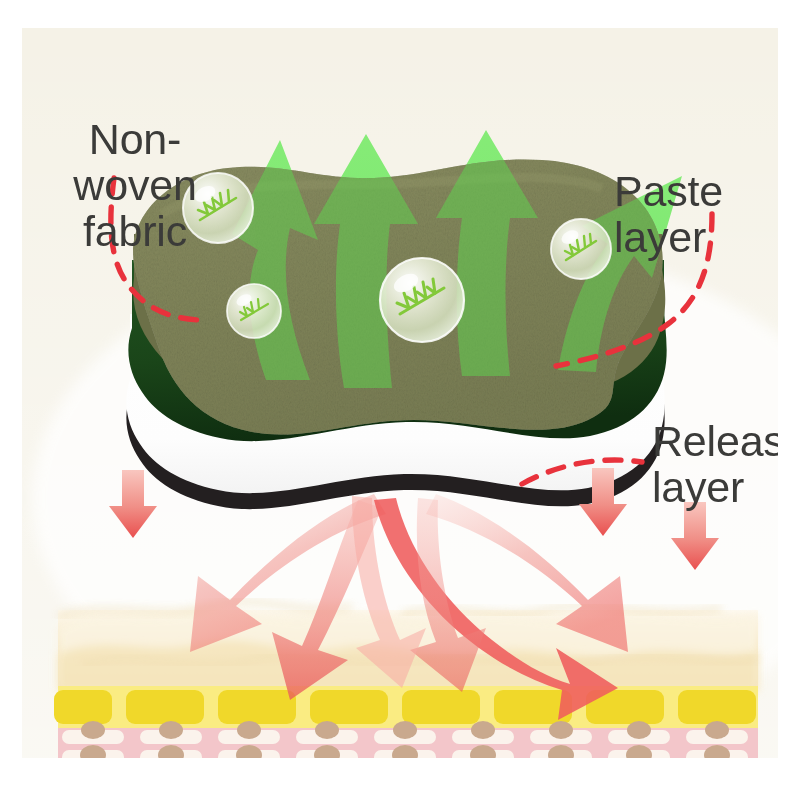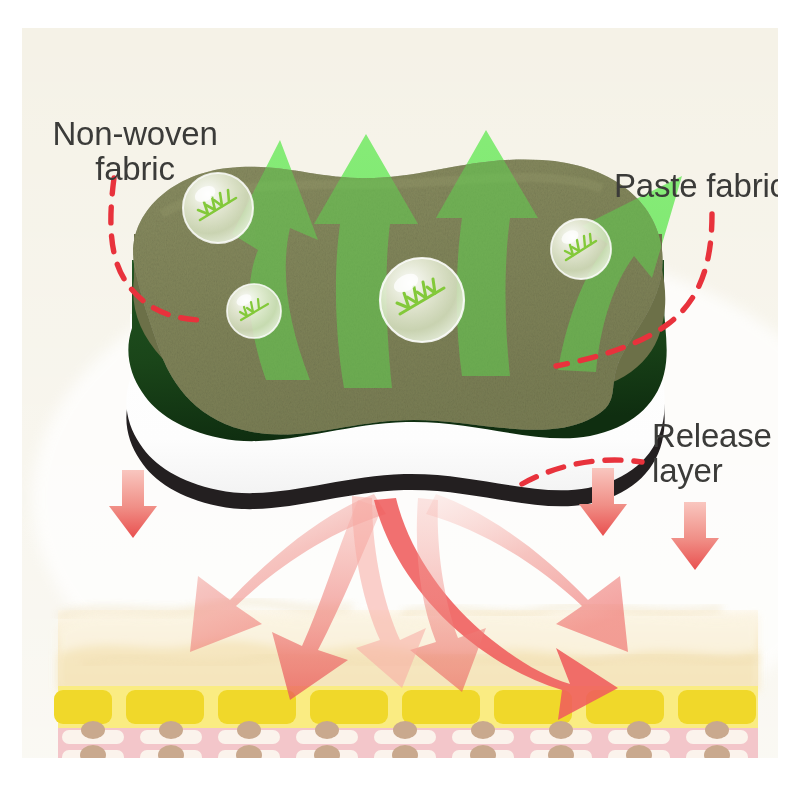--- a/index.html
+++ b/index.html
@@ -37,21 +37,21 @@
     top: 0;
     width: 756px;
     height: 730px;
   }
 
   
   .label {
     position: absolute;
     color: #3b3b39;
     font-family: "Liberation Sans", sans-serif;
-    font-size: 33px;
+    font-size: 43px;
     line-height: 1.07;
     letter-spacing: -0.2px;
     white-space: pre-line;
     font-weight: 400;
   }
   #label-nonwoven {
     left: 8px;
     top: 88px;
     text-align: center;
     width: 210px;
@@ -509,19 +509,19 @@
 
         <path d="M690,186 C690,236 678,272 646,296 C616,318 574,330 534,338"></path>
 
         <path d="M500,456 C536,436 578,428 620,434"></path>
       </g>
     </svg>
 
     <div class="label" id="label-nonwoven">Non-woven
 fabric</div>
 
-    <div class="label" id="label-paste">Paste fabric</div>
+    <div class="label" id="label-paste">Paste layer</div>
 
     <div class="label" id="label-release">Release
 layer</div>
 
   </div>
 </div>
 
 </body></html>

